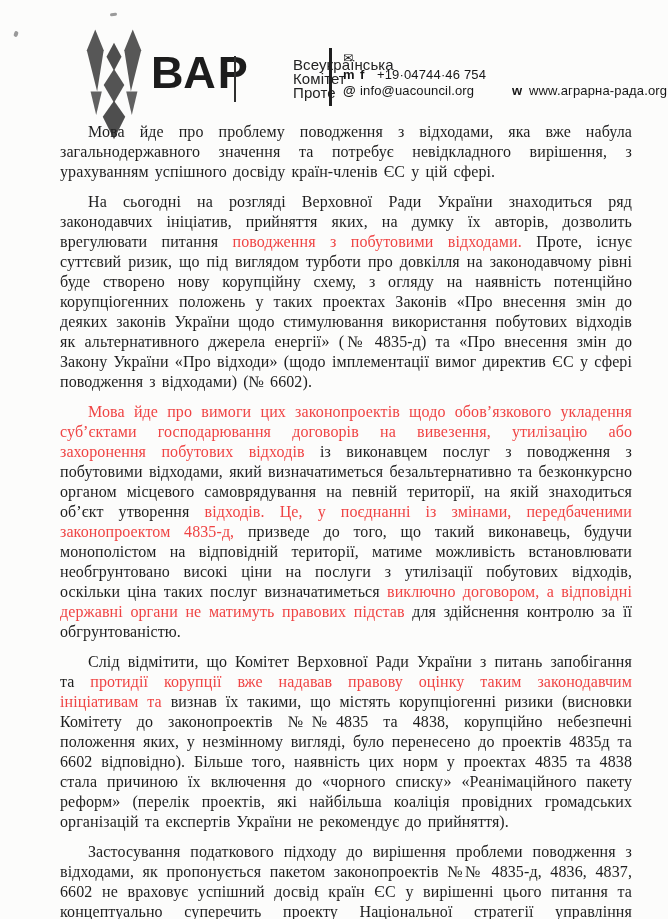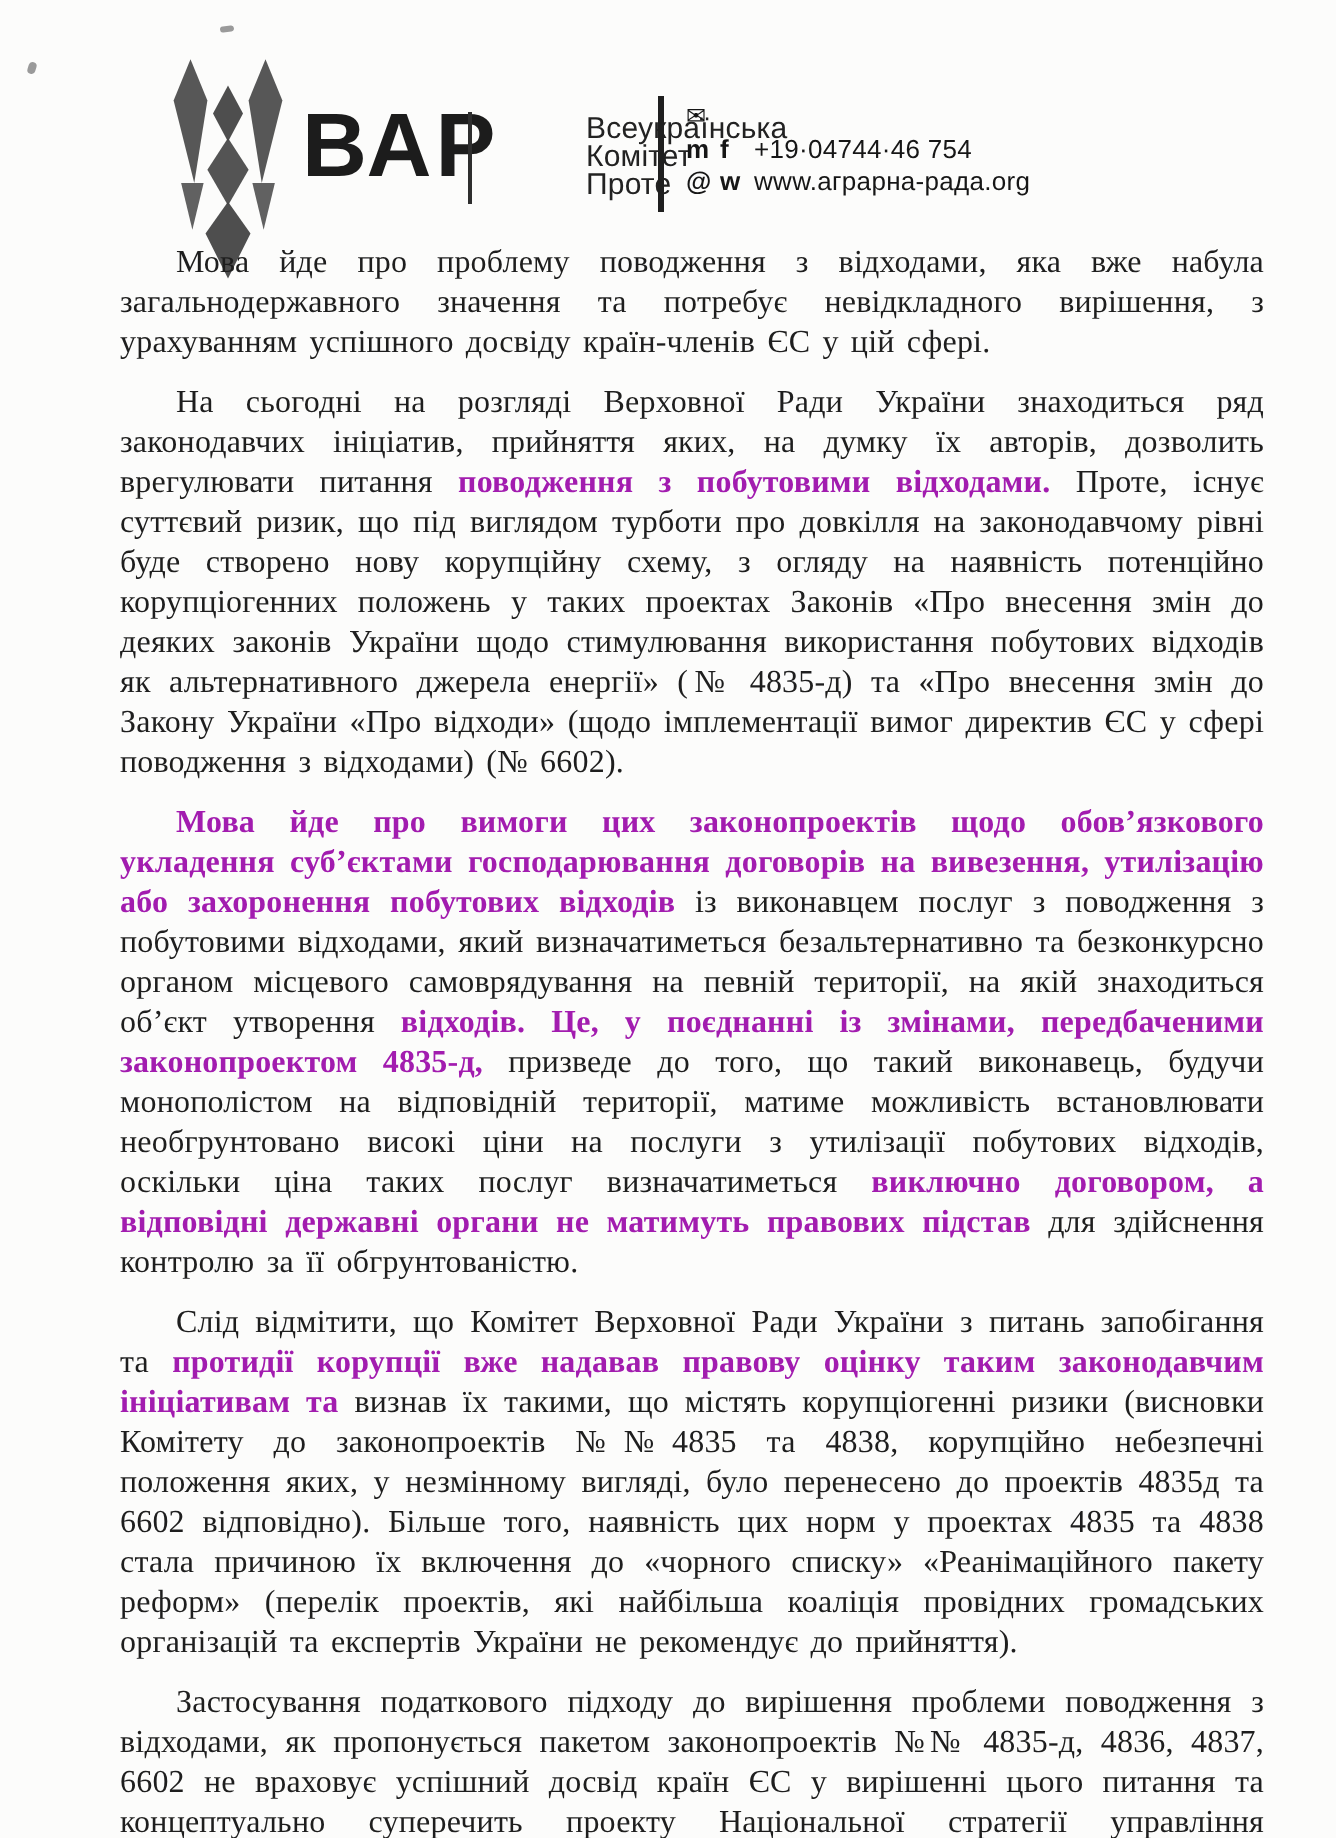--- a/index.html
+++ b/index.html
@@ -36,21 +36,21 @@
   .speck{position:absolute;background:#9a9a9a;border-radius:2px;}
   .speck1{left:14px;top:31px;width:4px;height:6px;transform:rotate(18deg);}
   .speck2{left:110px;top:13px;width:7px;height:3px;transform:rotate(-8deg);}
   
   .letter{
     position:absolute;left:60px;top:122px;width:572px;
     font-size:16px;line-height:20px;color:#1e1e1e;
     text-align:justify;word-spacing:2px;letter-spacing:0.1px;
   }
   .letter p{margin:0 0 10px 0;text-indent:28px;}
-  .letter b{font-weight:700;color:#a21caf;}
+  .letter b{font-weight:400;color:#ef4444;}
 </style>
 </head>
 <body>
 
 <div class="speck speck1"></div>
 <div class="speck speck2"></div>
 
 <div class="letterhead">
 
   <svg class="trident" viewBox="0 0 64 122" aria-hidden="true">
@@ -81,20 +81,21 @@
     <div class="c-row">
       <span class="c-ico glyph">✉</span>
     </div>
     <div class="c-row">
       <span class="c-ico">m</span>
       <span class="c-ico">f</span>
       <span>+19·04744·46 754</span>
     </div>
     <div class="c-row">
       <span class="c-ico">@</span>
+      <span class="c-val1">info@uacouncil.org</span>
       <span class="c-ico">w</span>
       <span>www.аграрна-рада.org</span>
     </div>
   </div>
 </div>
 
 <div class="letter">
 
   <p><span>Мова йде про проблему поводження з відходами, яка вже набула загальнодержавного значення та потребує невідкладного вирішення, з урахуванням успішного досвіду країн-членів ЄС у цій сфері.</span></p>
 

